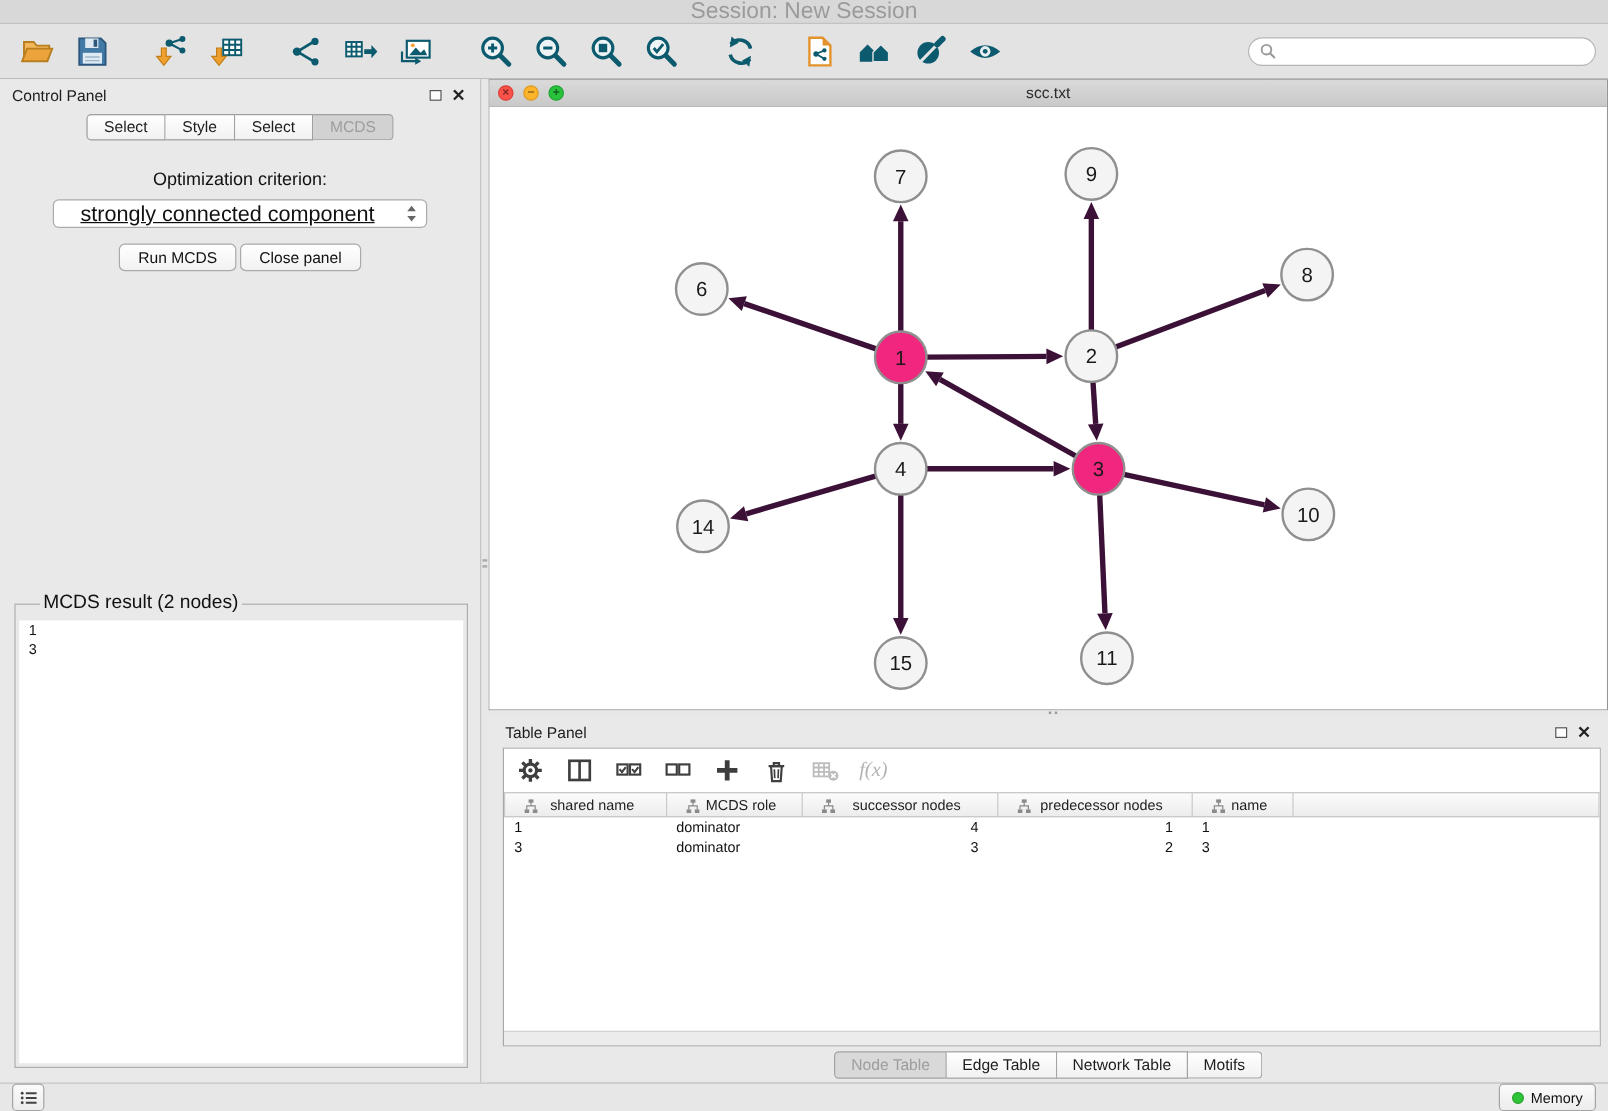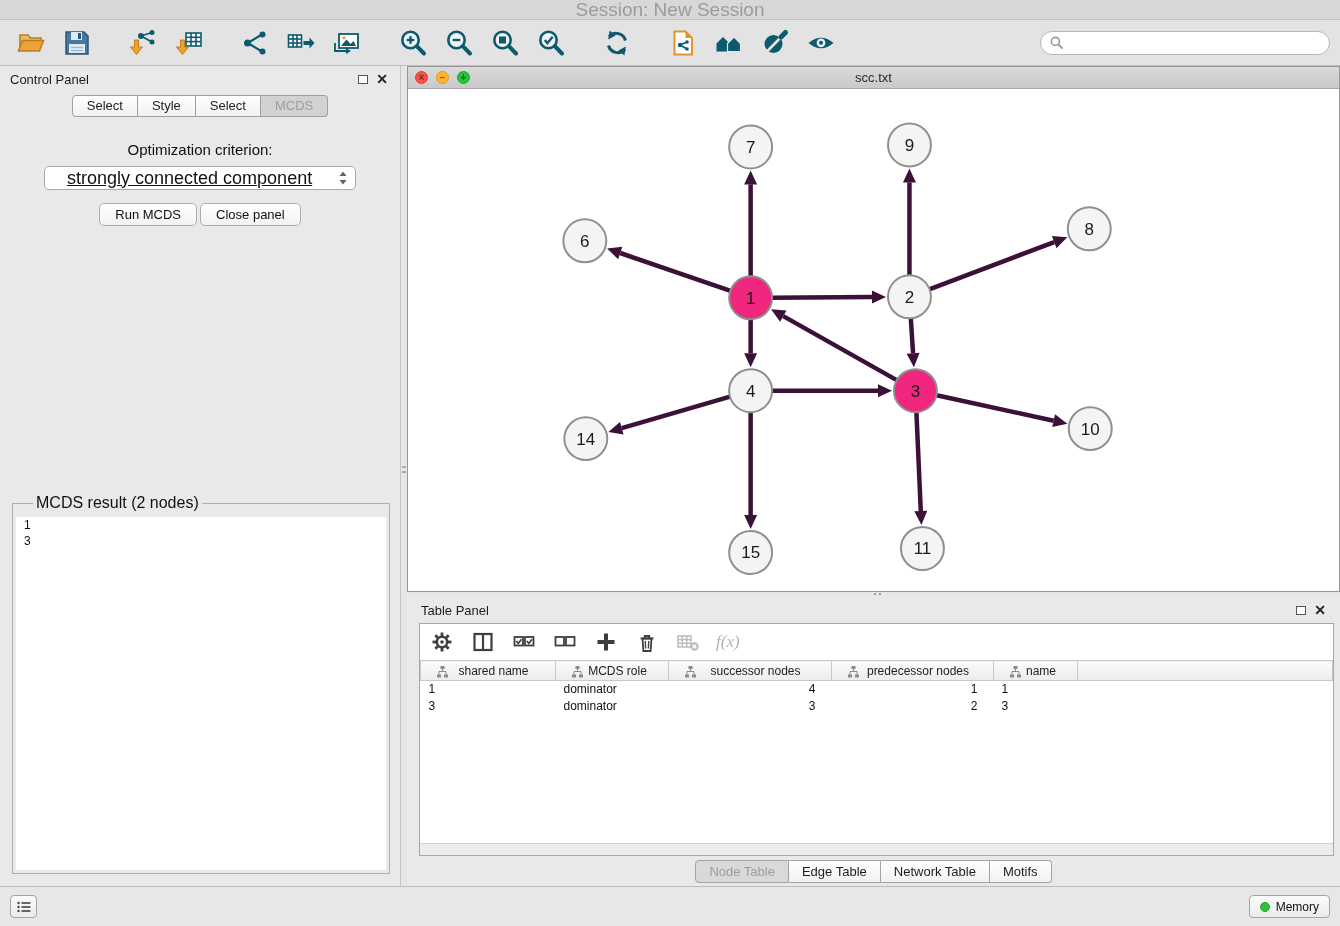--- a/index.html
+++ b/index.html
@@ -119,21 +119,21 @@
   .tp-tabs { height: 30px; display: flex; justify-content: center; align-items: center; }
   .tp-tab {
     height: 23px; line-height: 21px; padding: 0 13px; font-size: 13px; color: #1d1d1d;
     background: linear-gradient(#ffffff, #f1f1f1); border: 1px solid #a4a4a4; border-left: none; cursor: pointer;
   }
   .tp-tab:first-child { border-left: 1px solid #a4a4a4; border-radius: 4px 0 0 4px; }
   .tp-tab:last-child { border-radius: 0 4px 4px 0; }
   .tp-tab.active { background: #d9d9d9; color: #9d9d9d; }
 
   
-  .statusbar { height: 40px; border-top: 1px solid #bcbcbc; background: #e7e7e7; display: flex; align-items: center; padding: 0 10px; }
+  .statusbar { height: 24px; border-top: 1px solid #bcbcbc; background: #e7e7e7; display: flex; align-items: center; padding: 0 10px; }
   .sb-btn {
     height: 23px; border: 1px solid #a5a5a5; border-radius: 4px;
     background: linear-gradient(#fbfbfb, #ececec); display: flex; align-items: center; justify-content: center;
     cursor: pointer;
   }
   .sb-left { width: 27px; }
   .memory-btn { margin-left: auto; gap: 6px; padding: 0 10px; font-size: 12px; color: #111; font-family: "Liberation Sans", sans-serif; }
   .mem-dot { width: 10px; height: 10px; border-radius: 50%; background: #2fc337; border: 1px solid #23a32c; }
 </style>
 </head>

